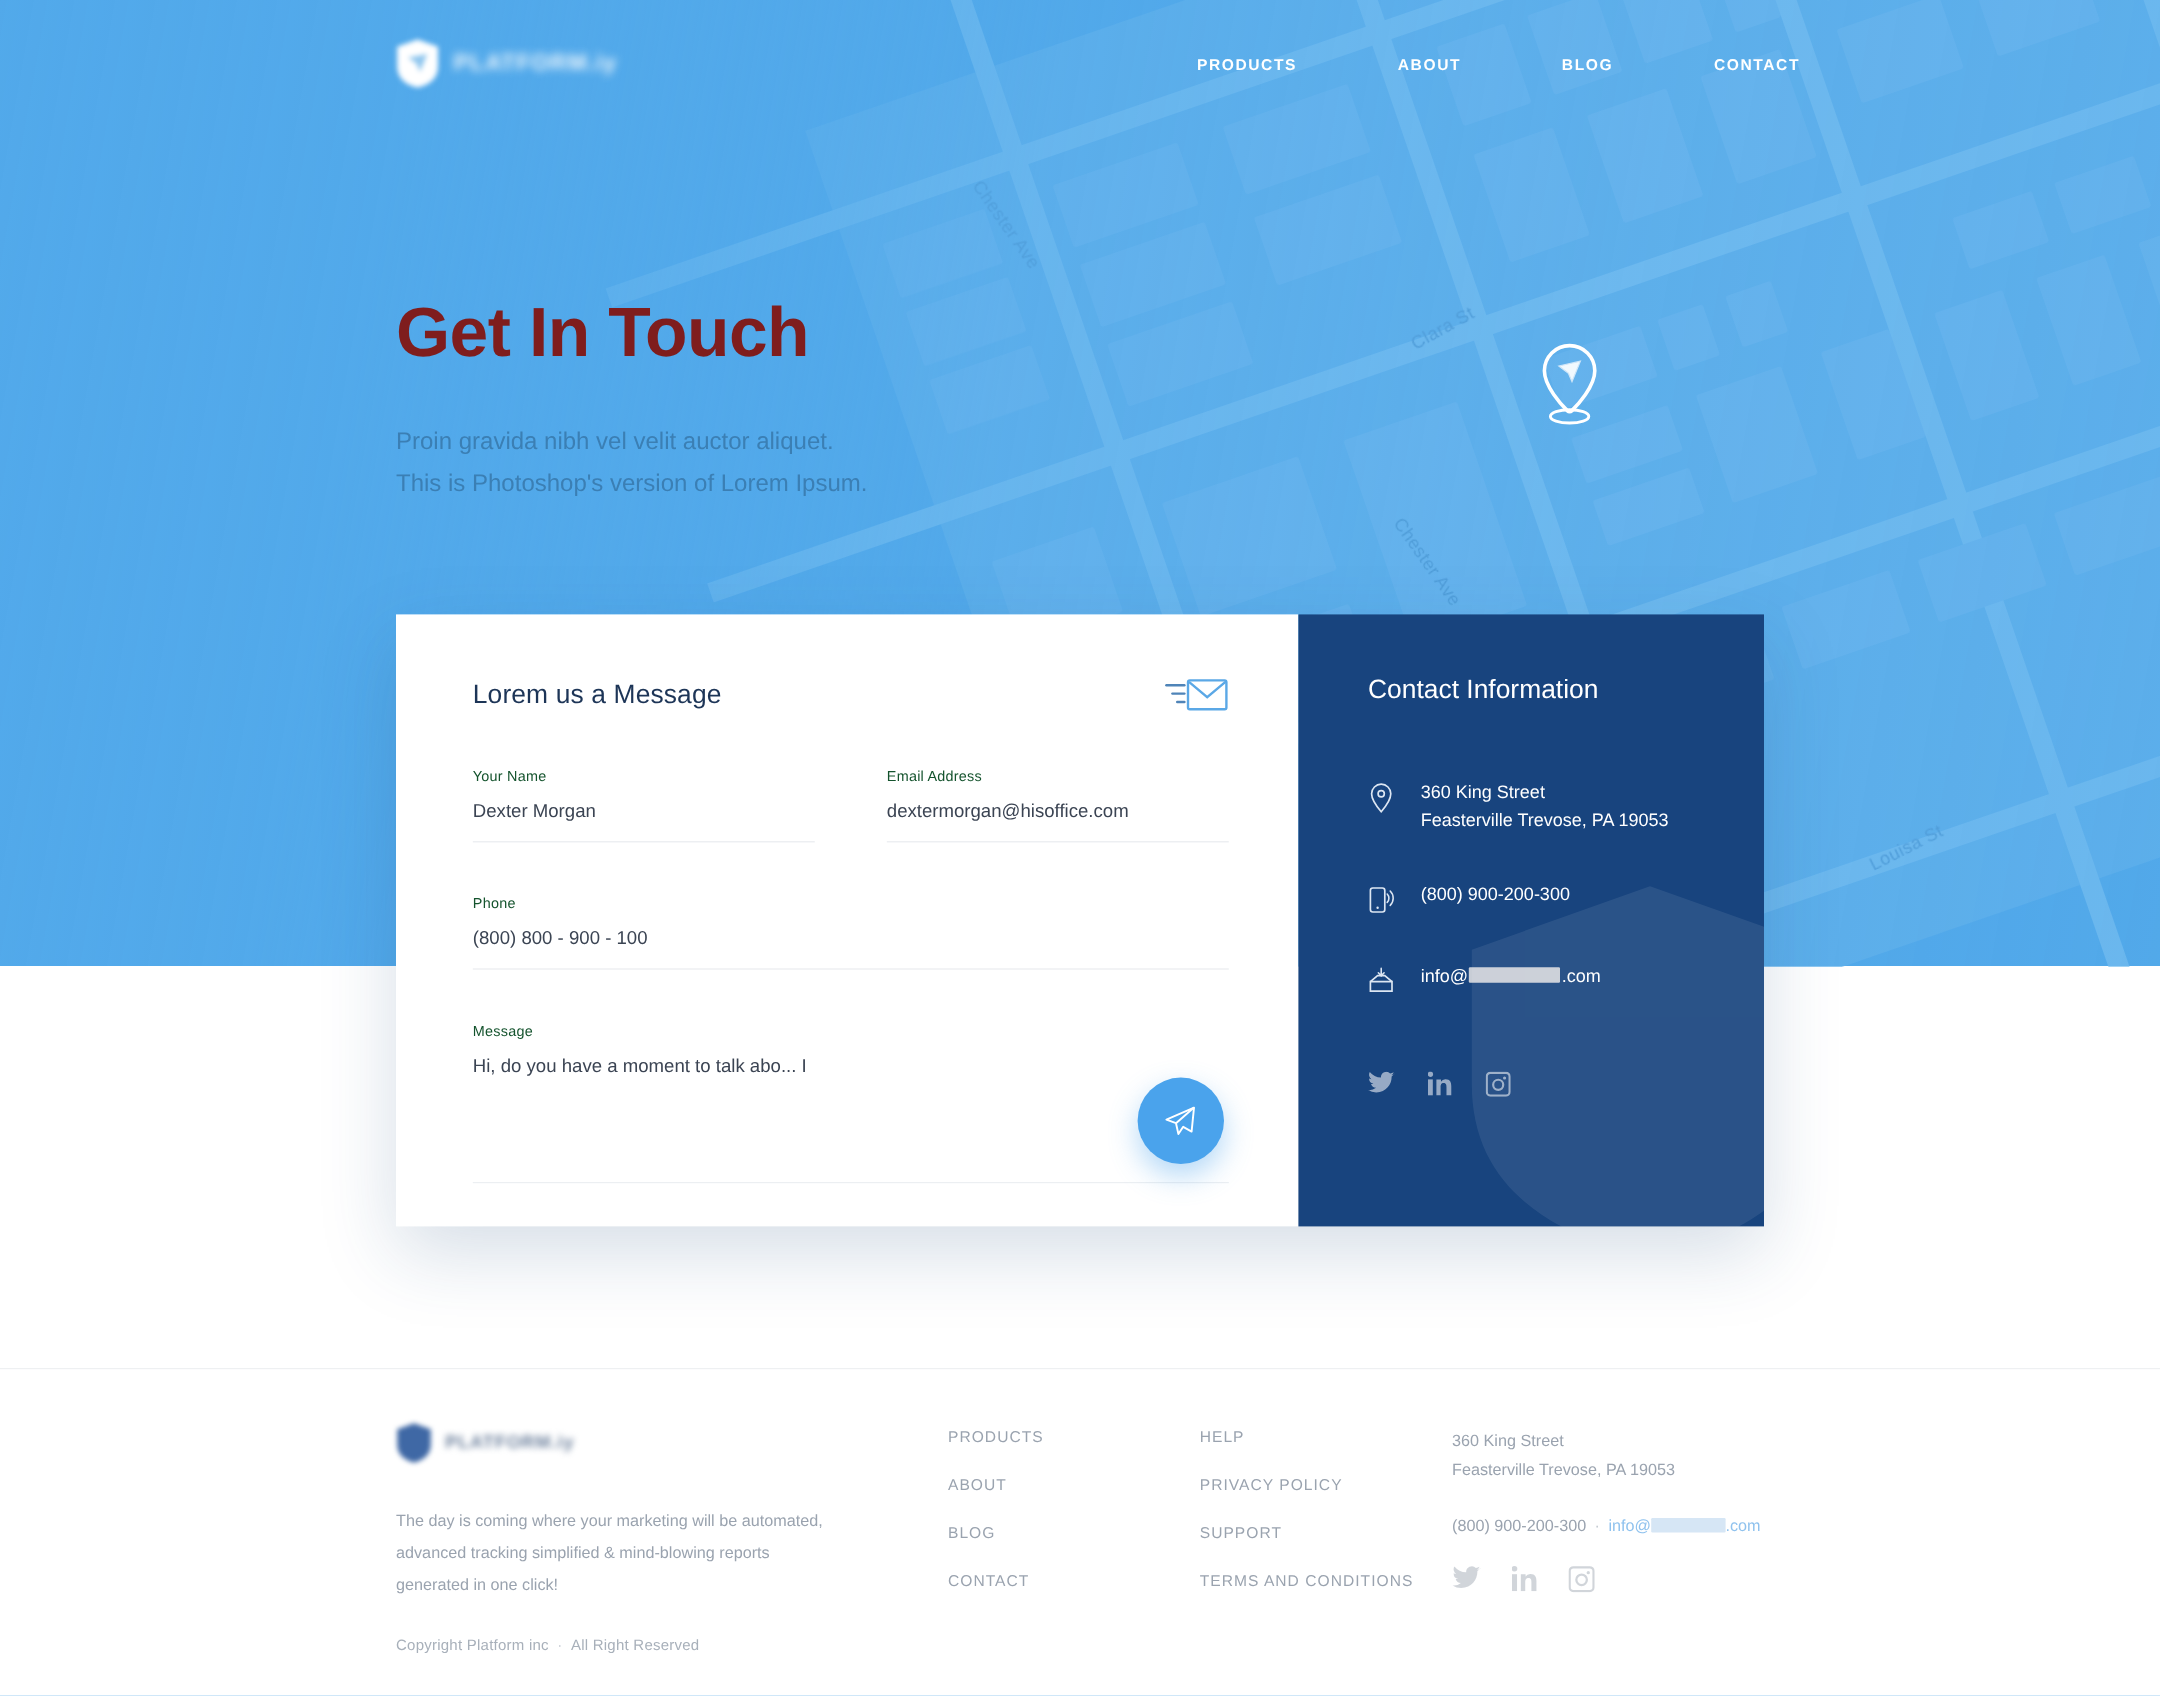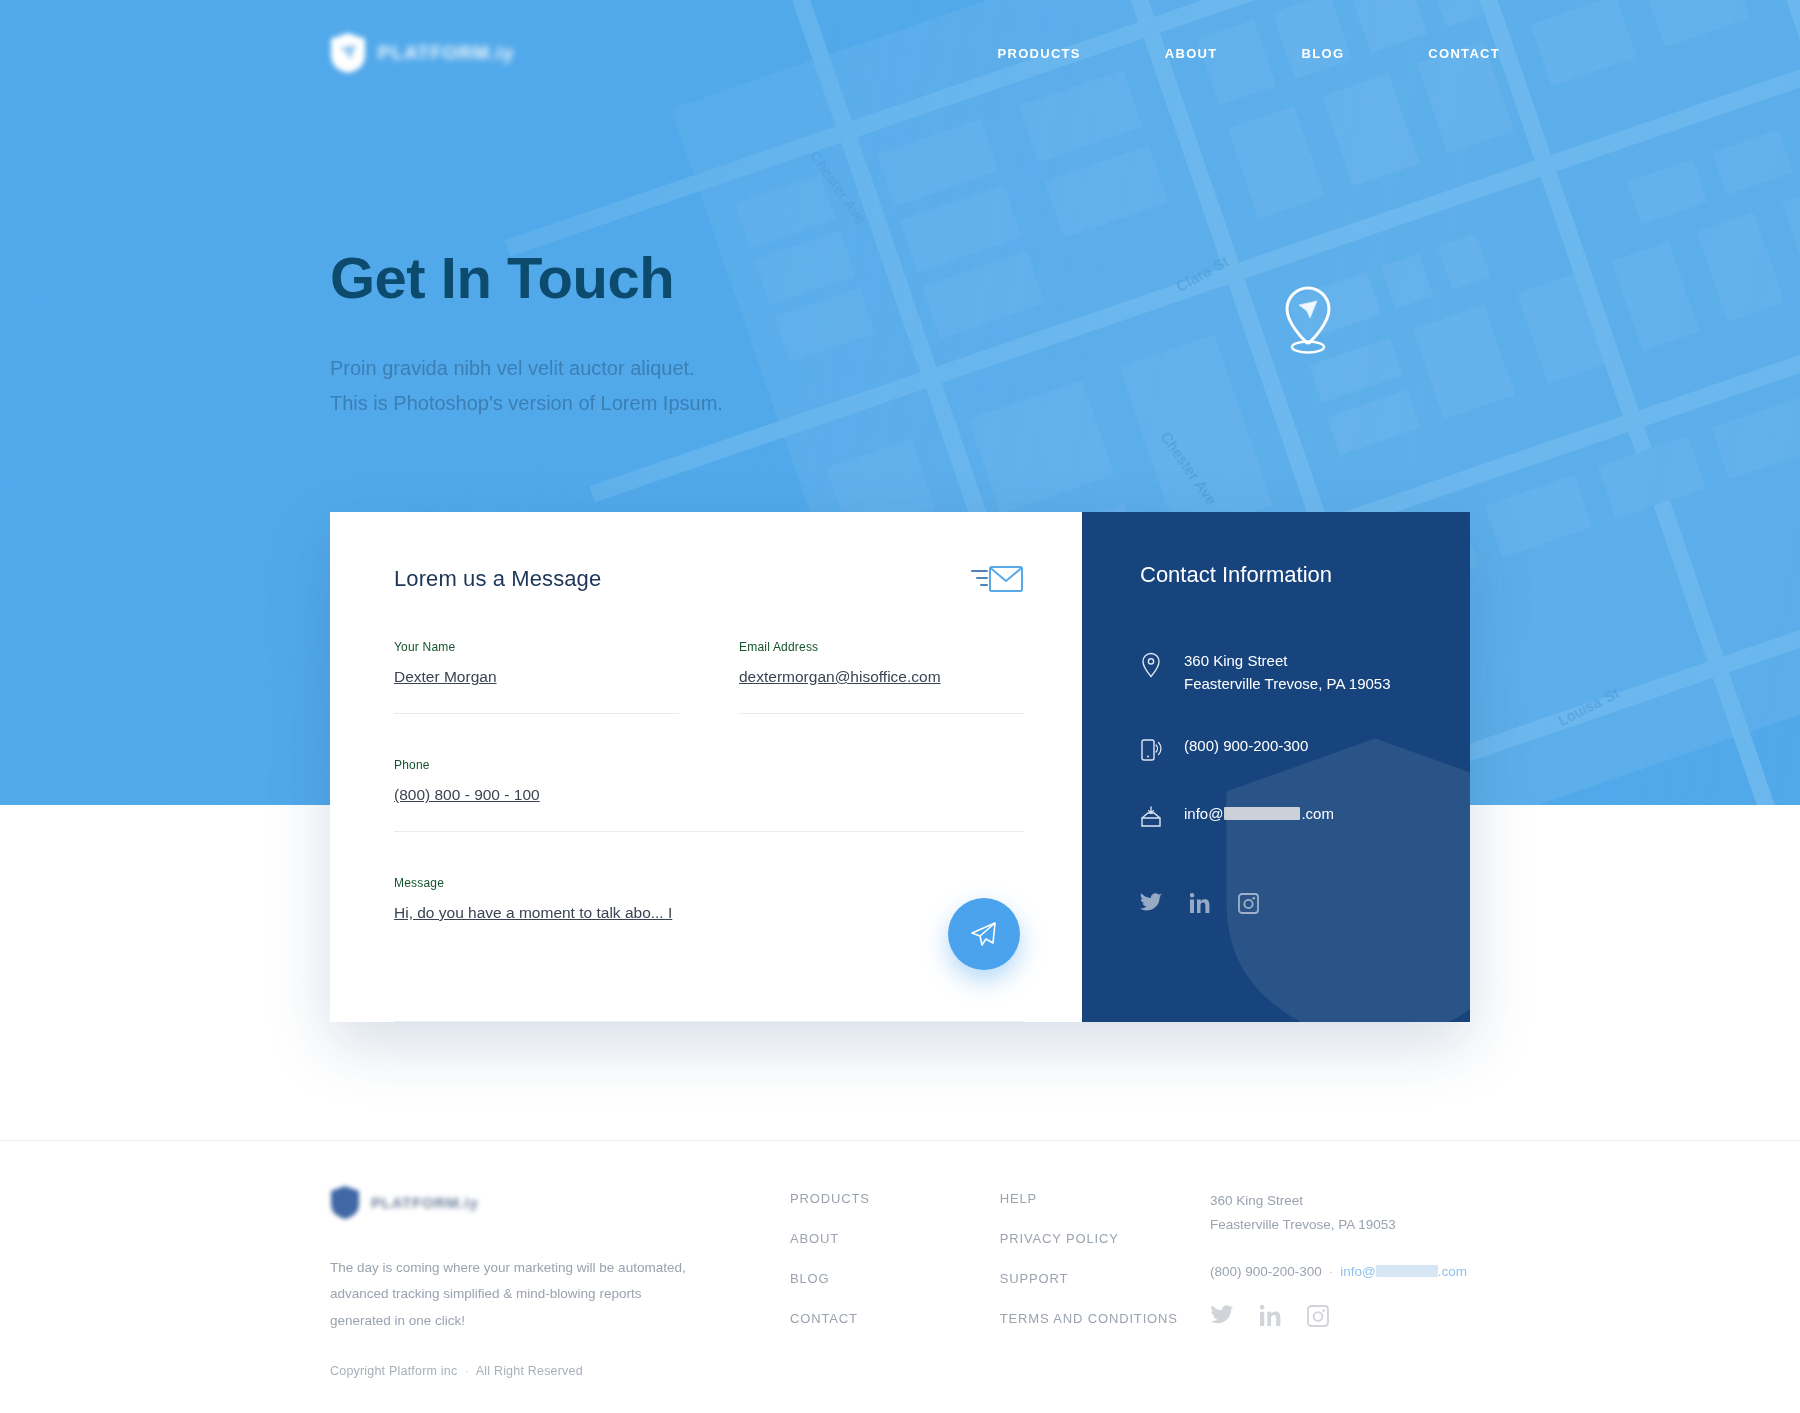--- a/index.html
+++ b/index.html
@@ -75,21 +75,21 @@
   }
   .nav-links { position:absolute; right:300px; top:46px; display:flex; gap:84px; }
   .nav-links a {
     color:#ffffff; font-size:13px; font-weight:bold; letter-spacing:1.3px;
     text-decoration:none;
   }
 
   
   .hero-text { position:absolute; left:330px; top:248px; z-index:15; }
   .hero-title {
-    color:#0c4a6e; font-size:58px; font-weight:bold; letter-spacing:-.5px;
+    color:#7f1d1d; font-size:58px; font-weight:bold; letter-spacing:-.5px;
     line-height:1.05;
   }
   .hero-sub {
     margin-top:42px; color:#3b7fb4; font-size:20px; line-height:1.75;
     font-weight:400;
   }
 
   
   .card {
     position:absolute; left:330px; top:512px; width:1140px; height:510px;
@@ -111,22 +111,22 @@
   .form-title { color:#1d3557; font-size:22px; font-weight:400; letter-spacing:.1px; }
   .mail-icon { width:54px; height:34px; }
 
   .row { display:flex; gap:60px; margin-top:44px; }
   .field { flex:1; position:relative; }
   .field.full { width:100%; }
   .field-label {
     color:#14532d; font-size:12px; letter-spacing:.2px; display:block; margin-bottom:14px;
   }
   .field-value {
-    color:#3b4453; font-size:15.5px; display:block; padding-bottom:27px;
-    border-bottom:1px solid #e9ecef; min-height:22px;text-decoration:underline;
+    color:#3b4453; font-size:15.5px; display:block; padding-bottom:15px;
+    border-bottom:1px solid #e9ecef; min-height:22px;
   }
   .field.msg .field-value { border-bottom:none; }
   .msg-line { margin-top:72px; border-bottom:1px solid #eceff2; }
 
   .send-btn {
     position:absolute; right:62px; bottom:52px;
     width:72px; height:72px; border-radius:50%;
     background:#4aa3ec; border:none; cursor:pointer;
     box-shadow:0 10px 24px rgba(74,163,236,.42);
     display:flex; align-items:center; justify-content:center;

